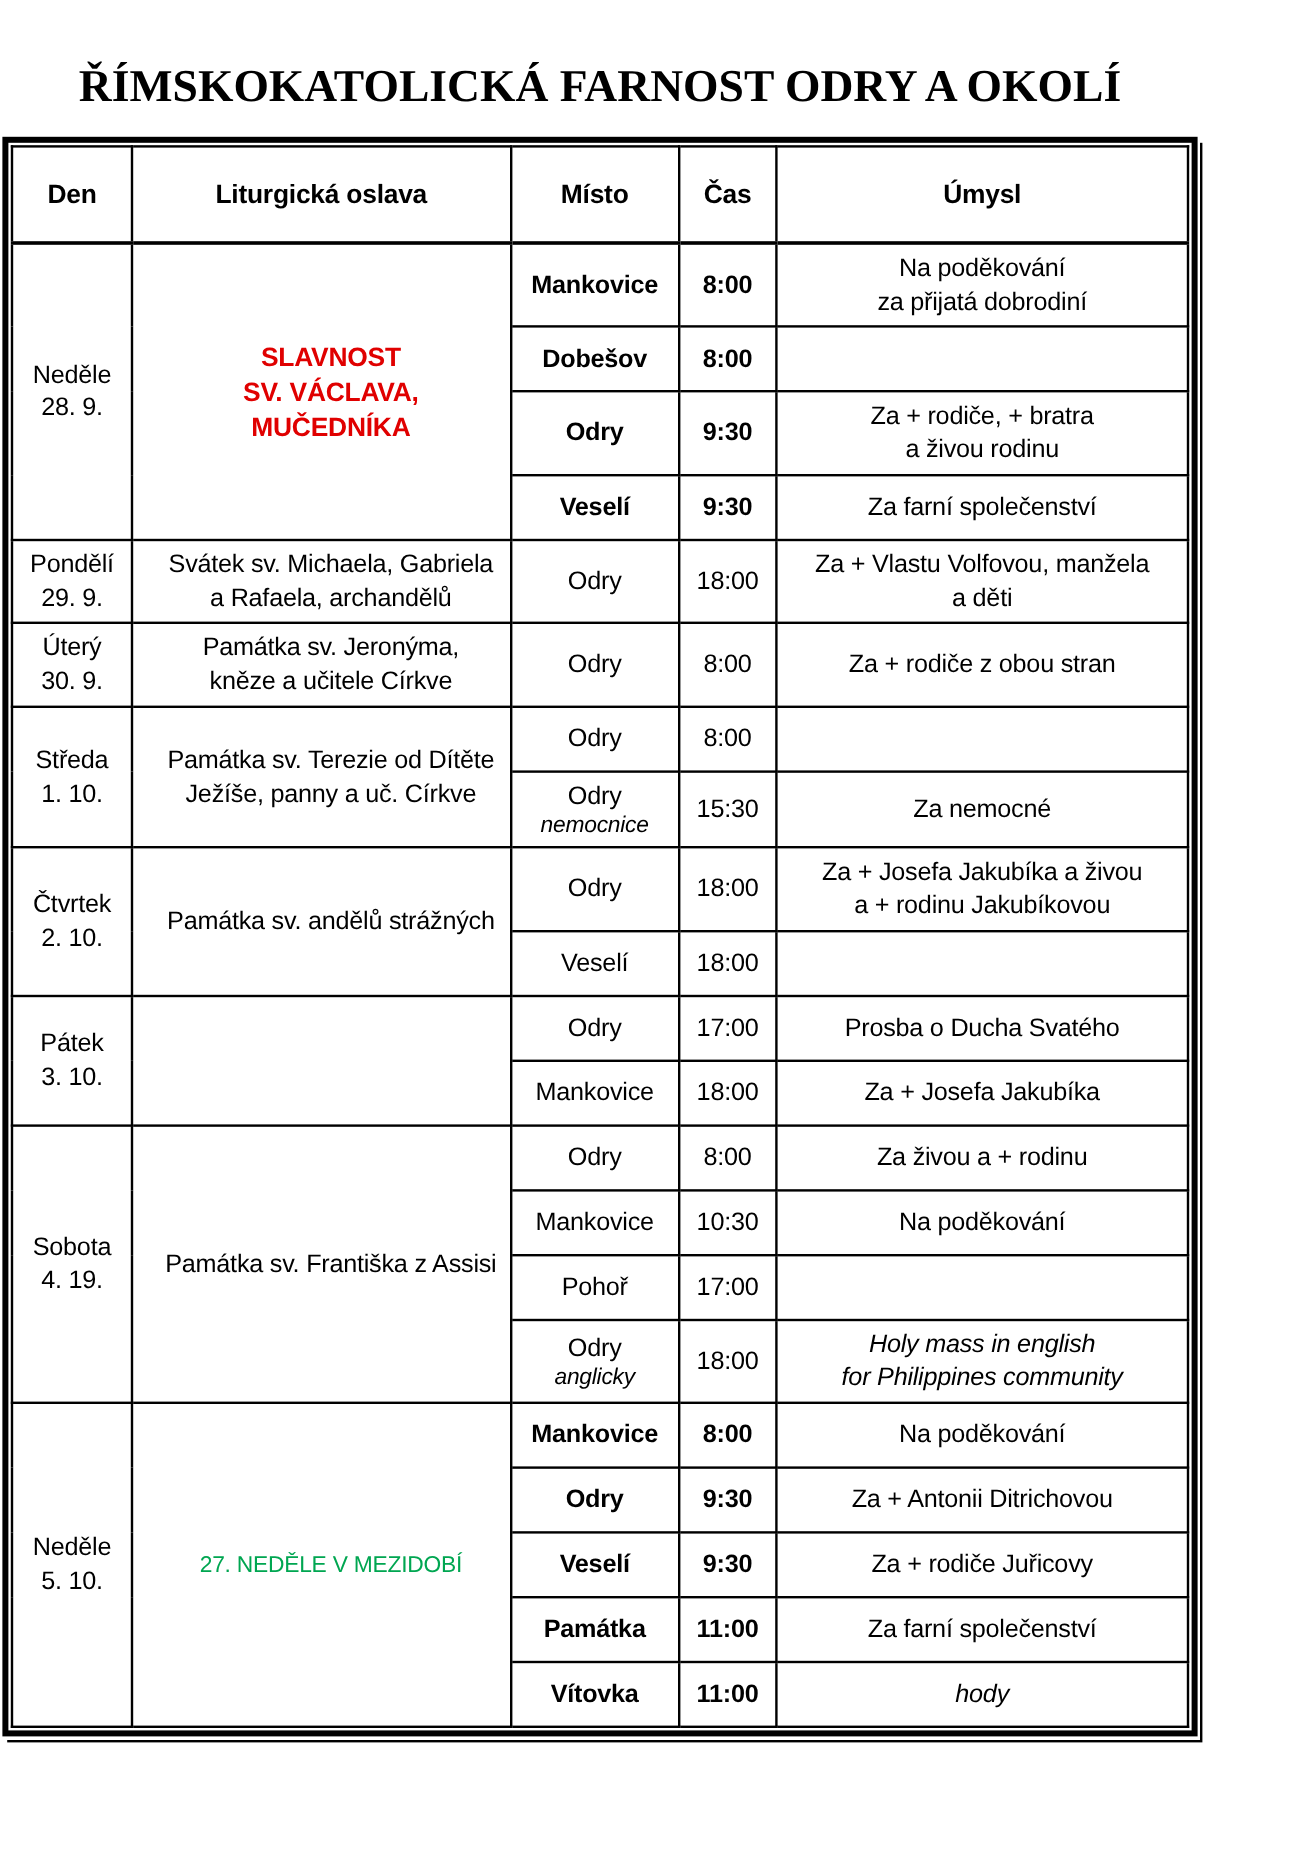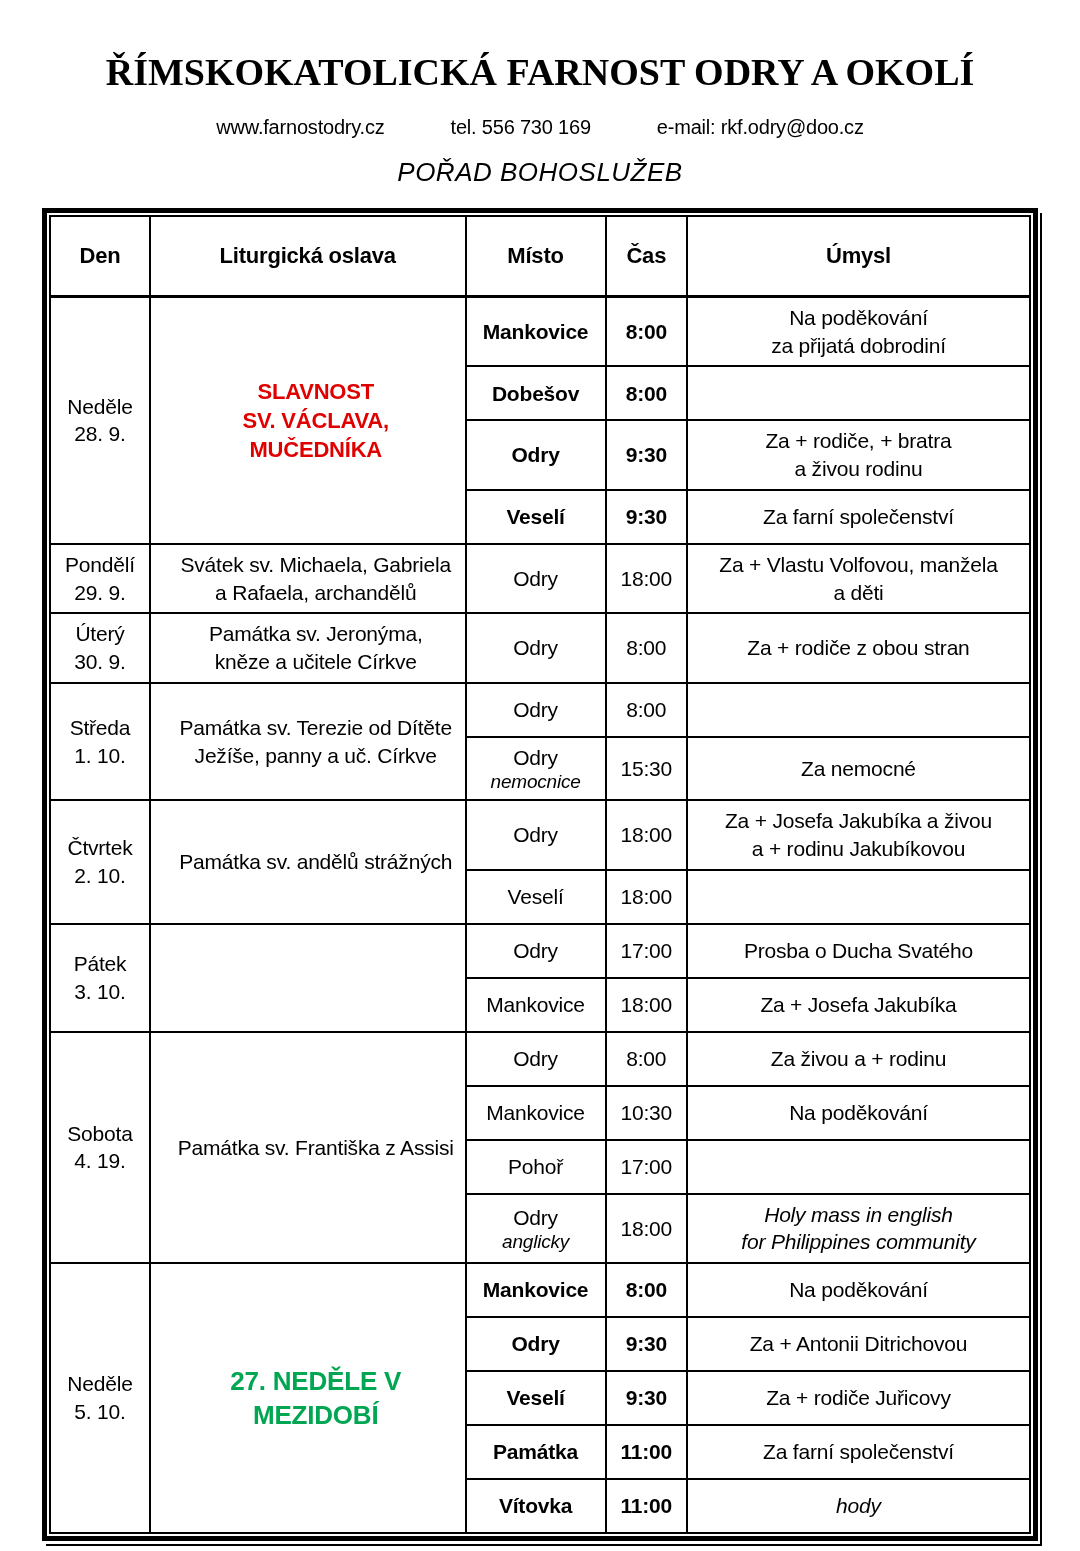--- a/index.html
+++ b/index.html
@@ -10,21 +10,21 @@
   *{box-sizing:border-box;}
   html,body{margin:0;padding:0;}
   body{
     width:1080px;
     background:#ffffff;
     color:var(--ink);
     font-family:"Liberation Sans","DejaVu Sans",sans-serif;
     letter-spacing:-0.2px;
   }
   .sheet{
-    width:1080px;
+    width:1000px;
     min-height:1551px;
     padding-top:50px;
   }
   
   .page-title{
     text-align:center;
     font-family:"Liberation Serif","DejaVu Serif",serif;
     font-weight:700;
     font-size:38px;
     letter-spacing:0;
@@ -75,45 +75,39 @@
     margin-left:14px;
   }
   tbody td{
     font-size:21px;
     line-height:1.32;
     height:54px;
   }
   td.day{white-space:pre-line;}
   td.celebration{white-space:pre-line;padding-left:24px;}
   td.celebration.red{color:var(--red);font-weight:700;font-size:22px;}
-  td.celebration.green{color:var(--green);font-weight:700;font-size:26px;}
+  td.celebration.green{color:var(--green);font-weight:400;font-size:19px;}
   td.intention{white-space:pre-line;}
   td.b{font-weight:700;}
   td .place-note{
     font-style:italic;
     font-size:19px;
     line-height:1.15;
     font-weight:400;
   }
   td.italic{font-style:italic;margin-left:48px;}
 </style>
 </head>
 <body>
 
 <div class="sheet">
 
   <h1 class="page-title">ŘÍMSKOKATOLICKÁ FARNOST ODRY A OKOLÍ</h1>
 
-  <div class="contact-row">
-    <span>www.farnostodry.cz</span>
-    <span>tel. 556 730 169</span>
-    <span>e-mail: rkf.odry@doo.cz</span>
-  </div>
-
-  <div class="page-subtitle">POŘAD BOHOSLUŽEB</div>
+
 
   <div class="table-wrap">
     <table>
       <colgroup>
         <col style="width:10.2%">
         <col style="width:32.2%">
         <col style="width:14.3%">
         <col style="width:8.3%">
         <col style="width:35%">
       </colgroup>

